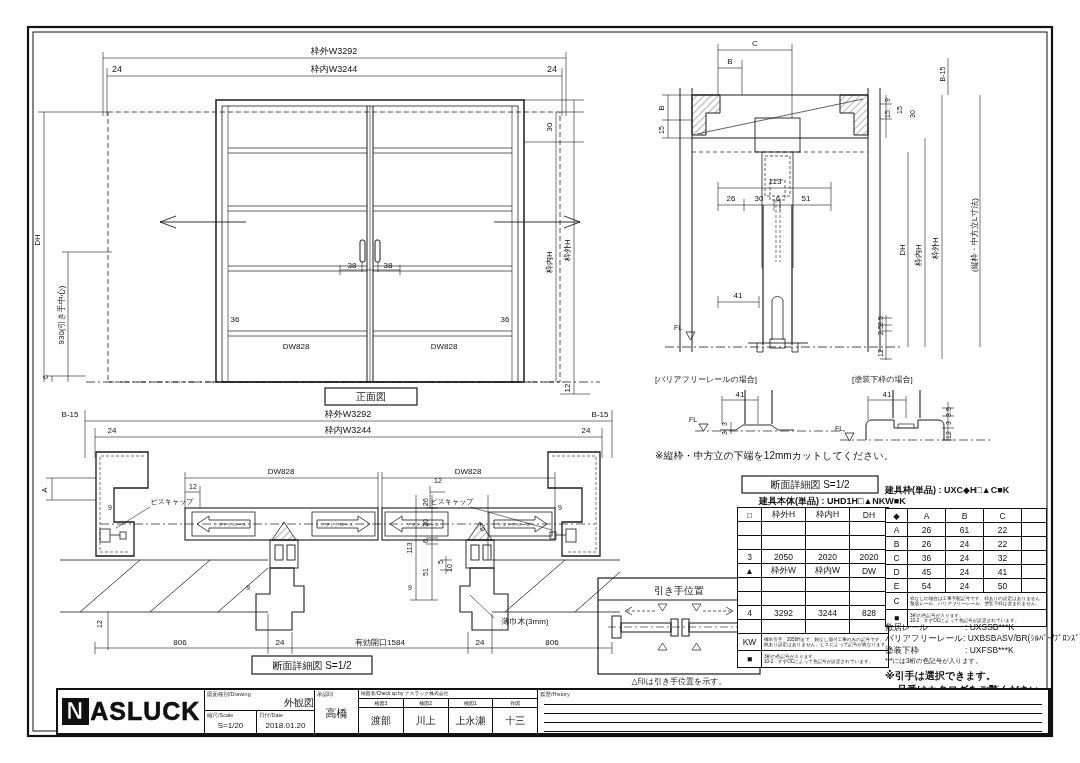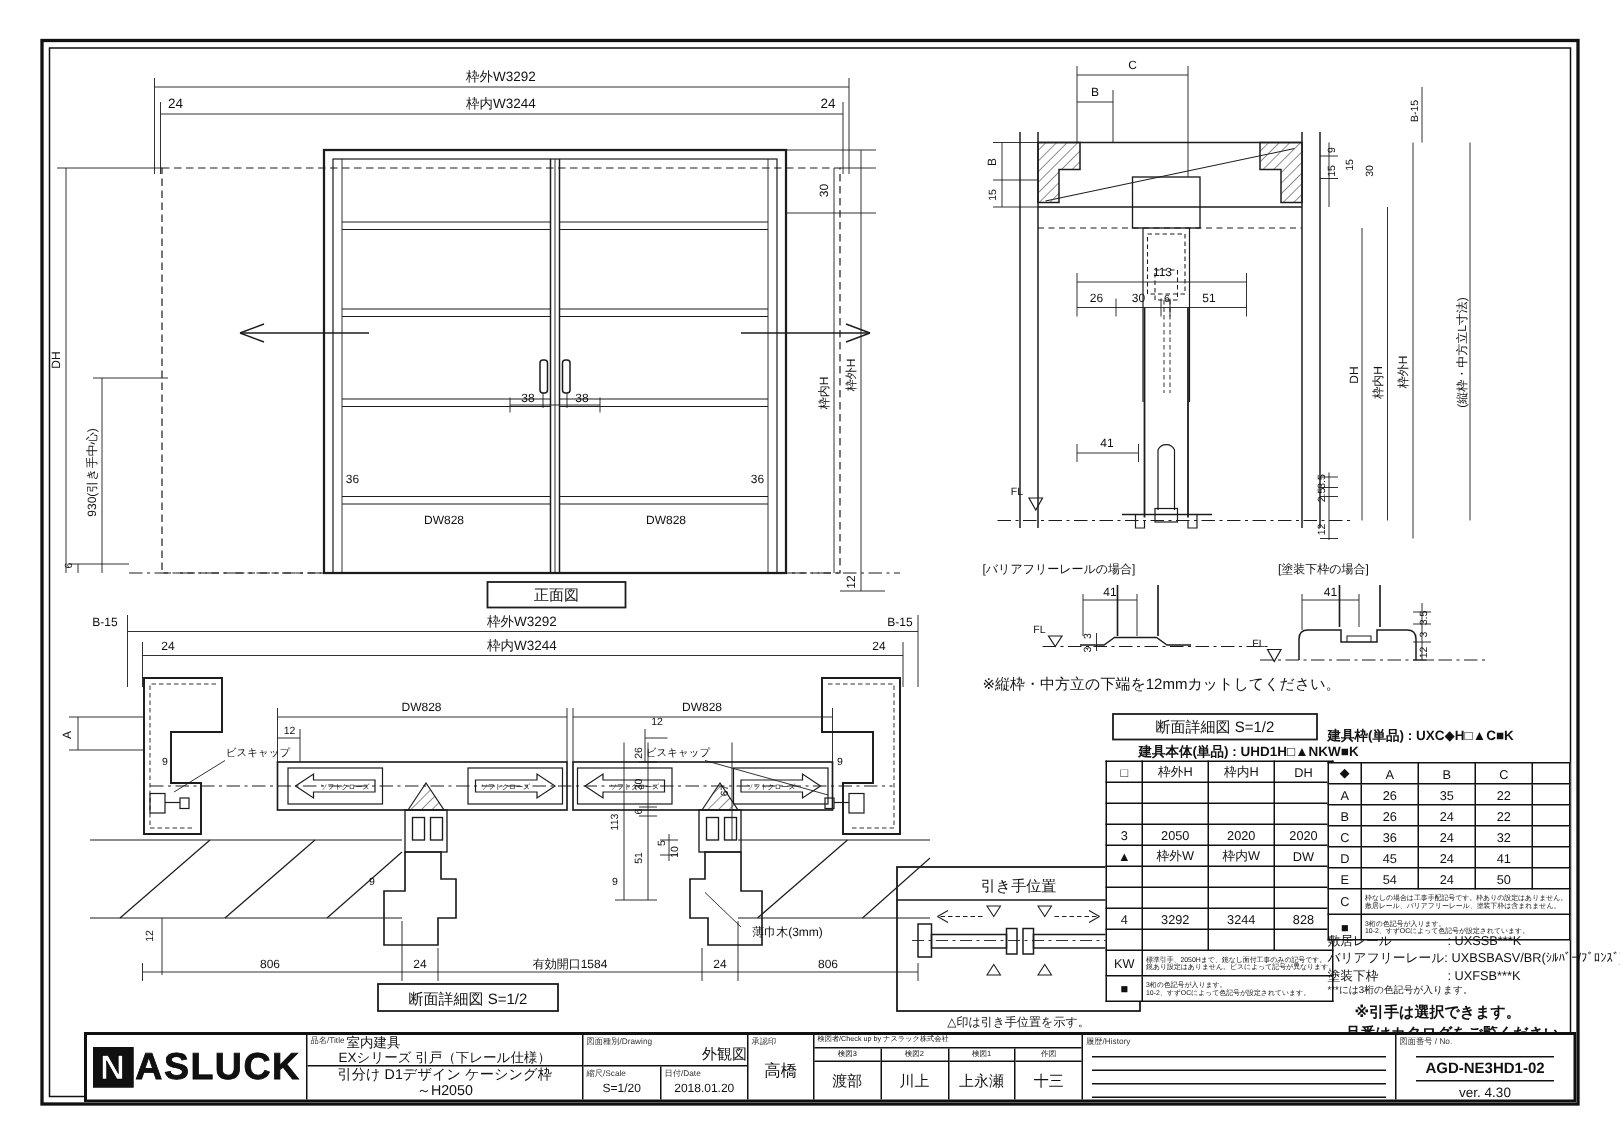--- a/index.html
+++ b/index.html
@@ -11,21 +11,21 @@
   .tbl-title{position:absolute;font-size:9px;font-weight:bold;white-space:nowrap;}
   table.spec{position:absolute;border-collapse:collapse;table-layout:fixed;background:#fff;}
   table.spec td{border:1px solid #111;font-size:8.5px;text-align:center;height:13px;padding:0;
                 white-space:nowrap;overflow:hidden;}
   table.spec tr.nt td{height:16px;}
   table.spec td.note{font-size:4.6px;text-align:left;line-height:1.15;padding-left:2px;}
   .plist{position:absolute;font-size:8.5px;line-height:1.35;white-space:nowrap;}
   .pline{display:flex;}
   .pline .plabel{width:80px;}
   .pnote-sm{font-size:6.5px;margin-top:1px;}
-  .pnote-lg{font-size:10px;font-weight:bold;margin-top:3px;margin-left:18px;}
+  .pnote-lg{font-size:10px;font-weight:bold;margin-top:3px;}
   .pnote-lg2{font-size:10px;font-weight:bold;padding-left:12px;}
   
   #titleblock{position:absolute;left:56px;top:688px;width:995px;height:47px;
               border:2px solid #111;display:flex;box-sizing:border-box;background:#fff;}
   .tb-cell{border-right:1.5px solid #111;box-sizing:border-box;position:relative;}
   .tb-lab{font-size:5.5px;color:#333;position:absolute;left:2px;top:1px;white-space:nowrap;}
   #tb-logo{width:147px;display:flex;align-items:center;justify-content:center;}
   .logo{font-weight:bold;font-size:25px;letter-spacing:1px;display:flex;align-items:center;
         -webkit-text-stroke:0.5px #000;}
   .logo-n{background:#111;color:#fff;padding:0 3px;margin-right:1px;border:2px solid #111;
@@ -586,21 +586,21 @@
         <tr>
           <td>◆</td>
         <td>A</td>
         <td>B</td>
         <td>C</td>
         <td></td>
         </tr>
     <tr>
           <td>A</td>
         <td>26</td>
-        <td>35</td>
+        <td>61</td>
         <td>22</td>
           <td></td>
         </tr>
     <tr>
           <td>B</td>
         <td>26</td>
         <td>24</td>
         <td>22</td>
           <td></td>
         </tr>
@@ -659,31 +659,20 @@
     <div class="pnote-lg">※引手は選択できます。</div>
     <div class="pnote-lg2">品番はカタログをご覧ください。</div>
   </div>
 
   <div id="titleblock">
     <div class="tb-cell" id="tb-logo">
       <span class="logo">
           <span class="logo-n">N</span>
           <span>ASLUCK</span>
         </span>
-    </div>
-    <div class="tb-cell" id="tb-name">
-      <div class="tb-name-row1">
-        <span class="tb-lab">品名/Title</span>
-        <div class="nm-line1">室内建具</div>
-        <div>EXシリーズ 引戸（下レール仕様）</div>
-      </div>
-      <div class="tb-name-row2">
-        <div>引分け D1デザイン ケーシング枠</div>
-        <div>～H2050</div>
-      </div>
     </div>
     <div class="tb-cell" id="tb-draw">
       <div class="tb-draw-top">
         <span class="tb-lab">図面種別/Drawing</span>
         <span>外観図</span>
       </div>
       <div class="tb-draw-bot">
         <div class="tb-scale">
           <span class="tb-lab">縮尺/Scale</span>
           <span>S=1/20</span>
@@ -719,20 +708,15 @@
         </div>
       </div>
     </div>
     <div class="tb-cell" id="tb-hist">
       <span class="tb-lab">履歴/History</span>
       <div class="hist-line" style="top:14px"></div>
       <div class="hist-line" style="top:23px"></div>
       <div class="hist-line" style="top:32px"></div>
       <div class="hist-line" style="top:41px"></div>
     </div>
-    <div class="tb-cell" id="tb-no">
-      <span class="tb-lab">図面番号 / No.</span>
-      <div class="no-val">AGD-NE3HD1-02</div>
-      <div class="no-ver">ver. 4.30</div>
-    </div>
   </div>
 
 </div>
 
 </body></html>

